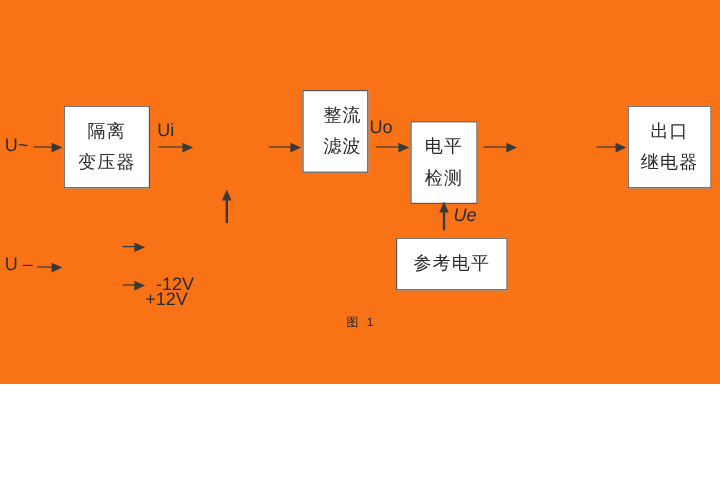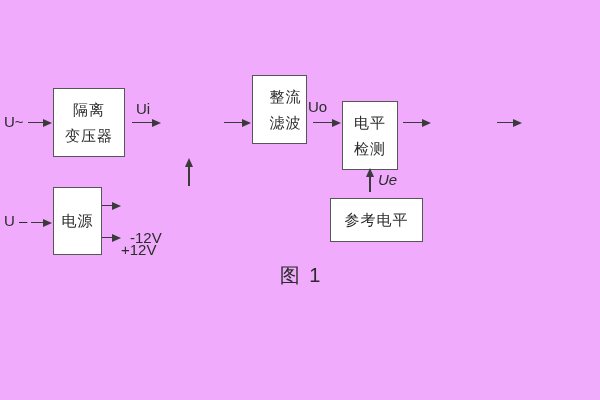--- a/index.html
+++ b/index.html
@@ -1,48 +1,48 @@
 <!DOCTYPE html>
 <html><head>
 <meta charset="utf-8">
 <style>
   html,body{margin:0;padding:0;background:#ffffff;}
   .canvas{
-    position:relative;width:600px;height:400px;background:#f0abfc;overflow:hidden;
+    position:relative;width:600px;height:320px;background:#f97316;overflow:hidden;
     font-family:"Liberation Sans","DejaVu Sans",sans-serif;color:#2b2b2b;
   }
   .box{
     position:absolute;border:1.5px solid #565656;background:#ffffff;
     display:flex;flex-direction:column;align-items:center;justify-content:center;
     row-gap:10px;font-size:15px;line-height:1.05;letter-spacing:1px;
     box-sizing:border-box;text-align:center;
   }
   .sig{position:absolute;font-size:15px;line-height:1;white-space:nowrap;}
   .hline{position:absolute;height:1.6px;background:#3a3a3a;}
   .vline{position:absolute;width:1.6px;background:#3a3a3a;}
   .ahead-r{position:absolute;width:0;height:0;border-top:4px solid transparent;border-bottom:4px solid transparent;border-left:9px solid #3a3a3a;}
   .ahead-u{position:absolute;width:0;height:0;border-left:4px solid transparent;border-right:4px solid transparent;border-bottom:9px solid #3a3a3a;}
-  .caption{position:absolute;font-size:20px;letter-spacing:2px;}
+  .caption{position:absolute;font-size:10px;letter-spacing:2px;}
 
   
   #b-isolation{left:53px;top:88px;width:72px;height:69px;}
   #b-setting{left:163px;top:88px;width:50px;height:69px;}
   #b-rectifier{left:252px;top:75px;width:55px;height:69px;padding-left:12px;}
   #b-level{left:342px;top:101px;width:56px;height:69px;}
   #b-driver{left:432px;top:88px;width:56px;height:69px;}
   #b-relay{left:523px;top:88px;width:70px;height:69px;}
   
   #b-power{left:53px;top:187px;width:49px;height:68px;}
   #b-ratio{left:163px;top:186px;width:53px;height:69px;}
   #b-reference{left:330px;top:198px;width:93px;height:44px;row-gap:0;}
 
   
   #lab-uac{left:4px;top:114px;}
   #lab-udc{left:4px;top:213px;}
-  #lab-ui{left:131px;top:101px;width:24px;text-align:center;}
+  #lab-ui{left:131px;top:101px;width:24px;}
   #lab-uo{left:308px;top:99px;width:30px;}
   #lab-ue{left:378px;top:172px;font-style:italic;}
   #lab-p12{left:121px;top:198px;margin-top:44px;}
   #lab-m12{left:130px;top:230px;}
   #fig-caption{left:270px;top:262px;width:62px;text-align:center;}
 
   
   #a1-line{left:28px;top:121.5px;width:16px;}   #a1-head{left:43px;top:118.5px;}
   
   #a2-line{left:132px;top:121.5px;width:22px;}  #a2-head{left:152px;top:118.5px;}
@@ -75,24 +75,25 @@
     <span>变压器</span>
   </div>
   <div class="box" id="b-rectifier">
     <span>整流</span>
     <span>滤波</span>
   </div>
   <div class="box" id="b-level">
     <span>电平</span>
     <span>检测</span>
   </div>
+  <div class="box" id="b-relay">
+    <span>出口</span>
+    <span>继电器</span>
+  </div>
 
-  <div class="box" id="b-power">
-    <span>电源</span>
-  </div>
   <div class="box" id="b-reference">
     <span>参考电平</span>
   </div>
 
   <span class="sig" id="lab-uac">U~</span>
   <span class="sig" id="lab-udc">U –</span>
   <span class="sig" id="lab-ui">Ui</span>
   <span class="sig" id="lab-uo">Uo</span>
   <span class="sig" id="lab-ue">Ue</span>
   <span class="sig" id="lab-p12">+12V</span>

